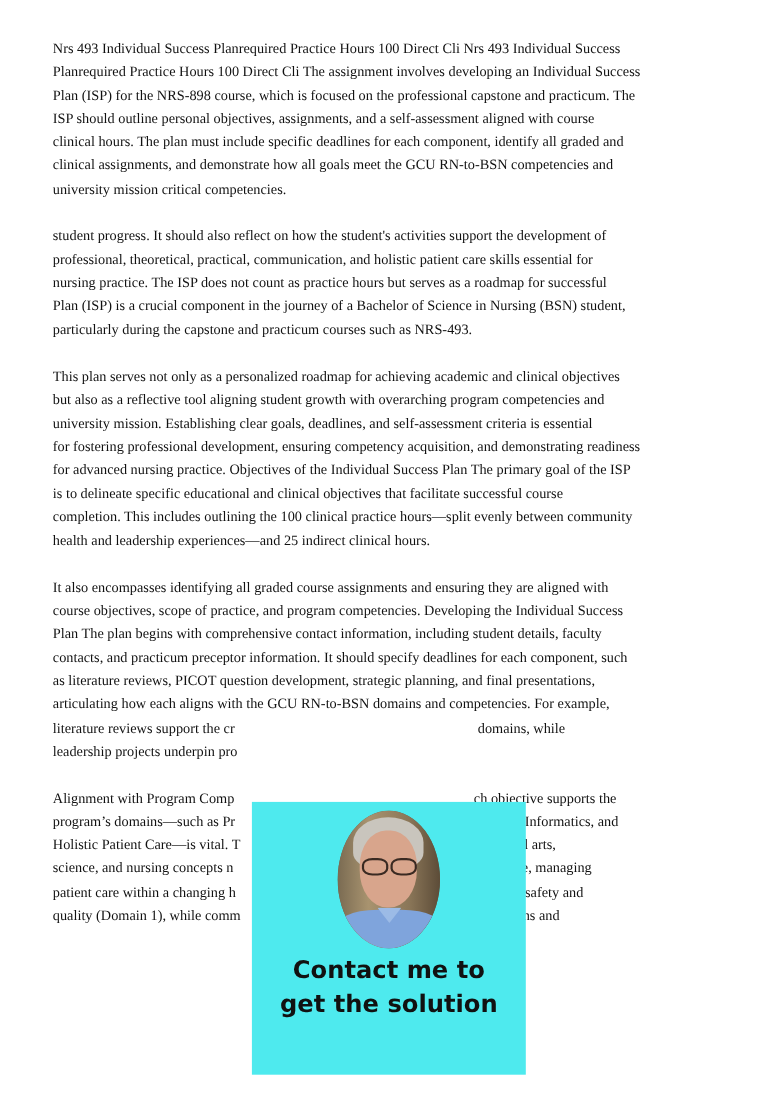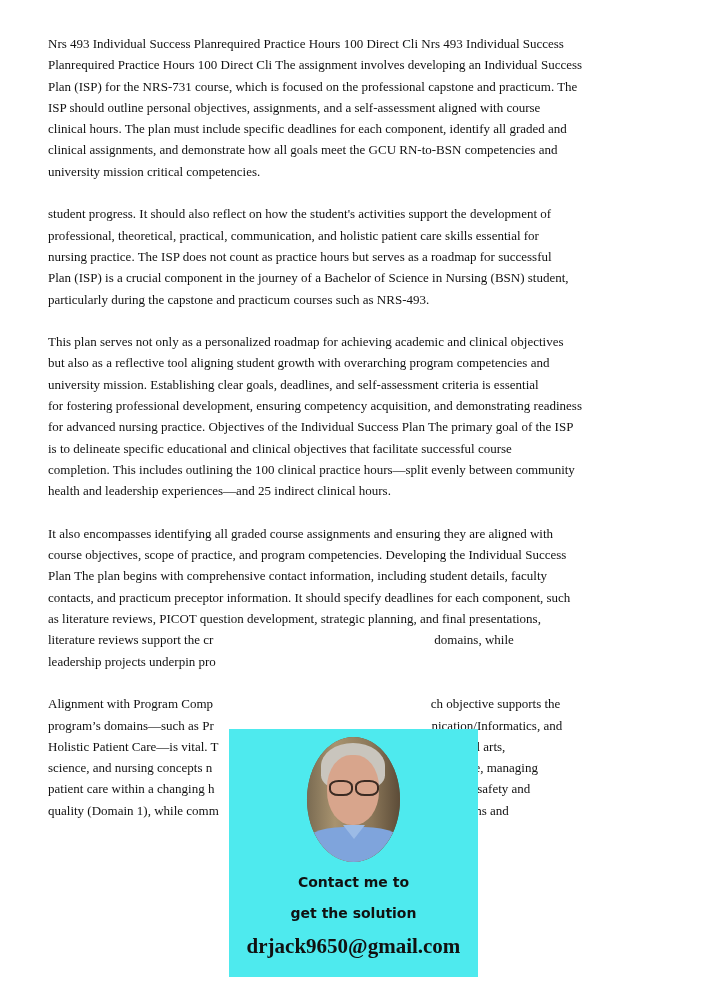--- a/index.html
+++ b/index.html
@@ -23,36 +23,36 @@
     .portrait .bg { position:absolute; inset:0; background: linear-gradient(90deg,#7a6b52 0%,#a8936f 30%,#8a7658 70%,#5c4c38 100%); }
     .portrait .hair { position:absolute; left:14px; top:6px; width:64px; height:46px; border-radius:50% 50% 30% 30%; background:#c9c5bd; }
     .portrait .face { position:absolute; left:20px; top:18px; width:52px; height:70px; border-radius:46% 46% 48% 48%; background:#d8a58c; }
     .portrait .glasses-l { position:absolute; left:22px; top:43px; width:20px; height:12px; border:2px solid #3a2a22; border-radius:40%; }
     .portrait .glasses-r { position:absolute; left:48px; top:43px; width:20px; height:12px; border:2px solid #3a2a22; border-radius:40%; }
     .portrait .shirt { position:absolute; left:-6px; top:90px; width:106px; height:50px; border-radius:40% 40% 0 0; background:#7fa4dc; }
     .portrait .collar { position:absolute; left:36px; top:88px; width:22px; height:14px; background:#9cbbe6; clip-path: polygon(0 0,100% 0,50% 100%); }
     .cta {
       position: absolute; left: 0; width: 249px; top: 138px;
       font-family: "DejaVu Sans", "Liberation Sans", sans-serif; font-weight: bold;
-      font-size: 14px; line-height: 31px; color: #111111;
+      font-size: 22px; line-height: 31px; color: #111111;
     }
     .email {
       position: absolute; left: 0; width: 249px; top: 204px;
       font-family: "Liberation Serif", "DejaVu Serif", serif; font-weight: bold;
       font-size: 21px; line-height: 26px; color: #111111;
     }
   </style>
 </head>
 <body>
 
 <div class="page">
   <p class="para">
     <span class="line">Nrs 493 Individual Success Planrequired Practice Hours 100 Direct Cli Nrs 493 Individual Success</span>
     <span class="line">Planrequired Practice Hours 100 Direct Cli The assignment involves developing an Individual Success</span>
-    <span class="line">Plan (ISP) for the NRS-731 course, which is focused on the professional capstone and practicum. The</span>
+    <span class="line">Plan (ISP) for the NRS-898 course, which is focused on the professional capstone and practicum. The</span>
     <span class="line">ISP should outline personal objectives, assignments, and a self-assessment aligned with course</span>
     <span class="line">clinical hours. The plan must include specific deadlines for each component, identify all graded and</span>
     <span class="line">clinical assignments, and demonstrate how all goals meet the GCU RN-to-BSN competencies and</span>
     <span class="line">university mission critical competencies.</span>
   </p>
   <p class="para">
     <span class="line">student progress. It should also reflect on how the student's activities support the development of</span>
     <span class="line">professional, theoretical, practical, communication, and holistic patient care skills essential for</span>
     <span class="line">nursing practice. The ISP does not count as practice hours but serves as a roadmap for successful</span>
     <span class="line">Plan (ISP) is a crucial component in the journey of a Bachelor of Science in Nursing (BSN) student,</span>
@@ -67,20 +67,21 @@
     <span class="line">is to delineate specific educational and clinical objectives that facilitate successful course</span>
     <span class="line">completion. This includes outlining the 100 clinical practice hours—split evenly between community</span>
     <span class="line">health and leadership experiences—and 25 indirect clinical hours.</span>
   </p>
   <p class="para">
     <span class="line">It also encompasses identifying all graded course assignments and ensuring they are aligned with</span>
     <span class="line">course objectives, scope of practice, and program competencies. Developing the Individual Success</span>
     <span class="line">Plan The plan begins with comprehensive contact information, including student details, faculty</span>
     <span class="line">contacts, and practicum preceptor information. It should specify deadlines for each component, such</span>
     <span class="line">as literature reviews, PICOT question development, strategic planning, and final presentations,</span>
+    <span class="line">articulating how each aligns with the GCU RN-to-BSN domains and competencies. For example,</span>
     <span class="line" style="white-space:pre">literature reviews support the cr                                                                    domains, while</span>
     <span class="line">leadership projects underpin pro</span>
   </p>
   <p class="para">
     <span class="line" style="white-space:pre">Alignment with Program Comp                                                                   ch objective supports the</span>
     <span class="line" style="white-space:pre">program’s domains—such as Pr                                                                   nication/Informatics, and</span>
     <span class="line" style="white-space:pre">Holistic Patient Care—is vital. T                                                                  of liberal arts,</span>
     <span class="line" style="white-space:pre">science, and nursing concepts n                                                                   r instance, managing</span>
     <span class="line" style="white-space:pre">patient care within a changing h                                                                  g patient safety and</span>
     <span class="line" style="white-space:pre">quality (Domain 1), while comm                                                                    eractions and</span>
@@ -94,14 +95,13 @@
     <div class="collar"></div>
     <div class="hair"></div>
     <div class="face"></div>
     <div class="glasses-l"></div>
     <div class="glasses-r"></div>
   </div>
   <div class="cta">
     <div>Contact me to</div>
     <div>get the solution</div>
   </div>
-  <div class="email">drjack9650@gmail.com</div>
 </div>
 
 </body></html>

